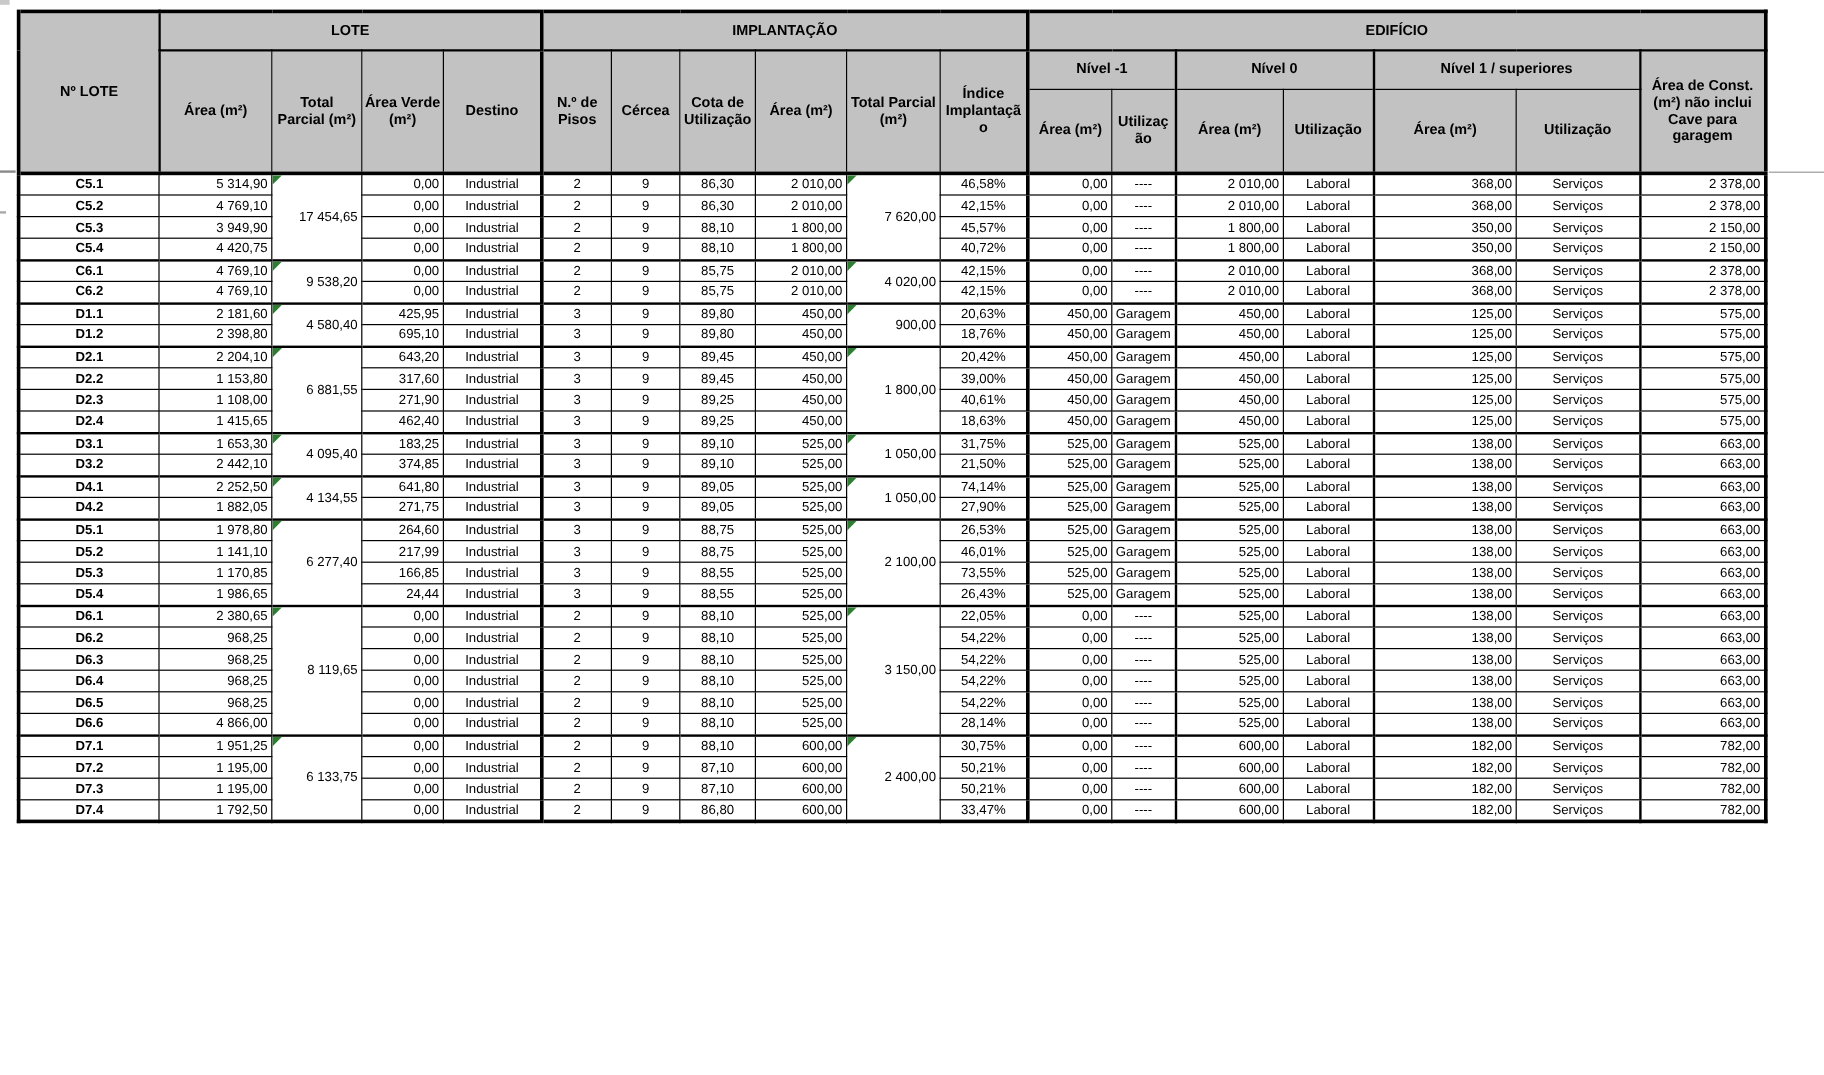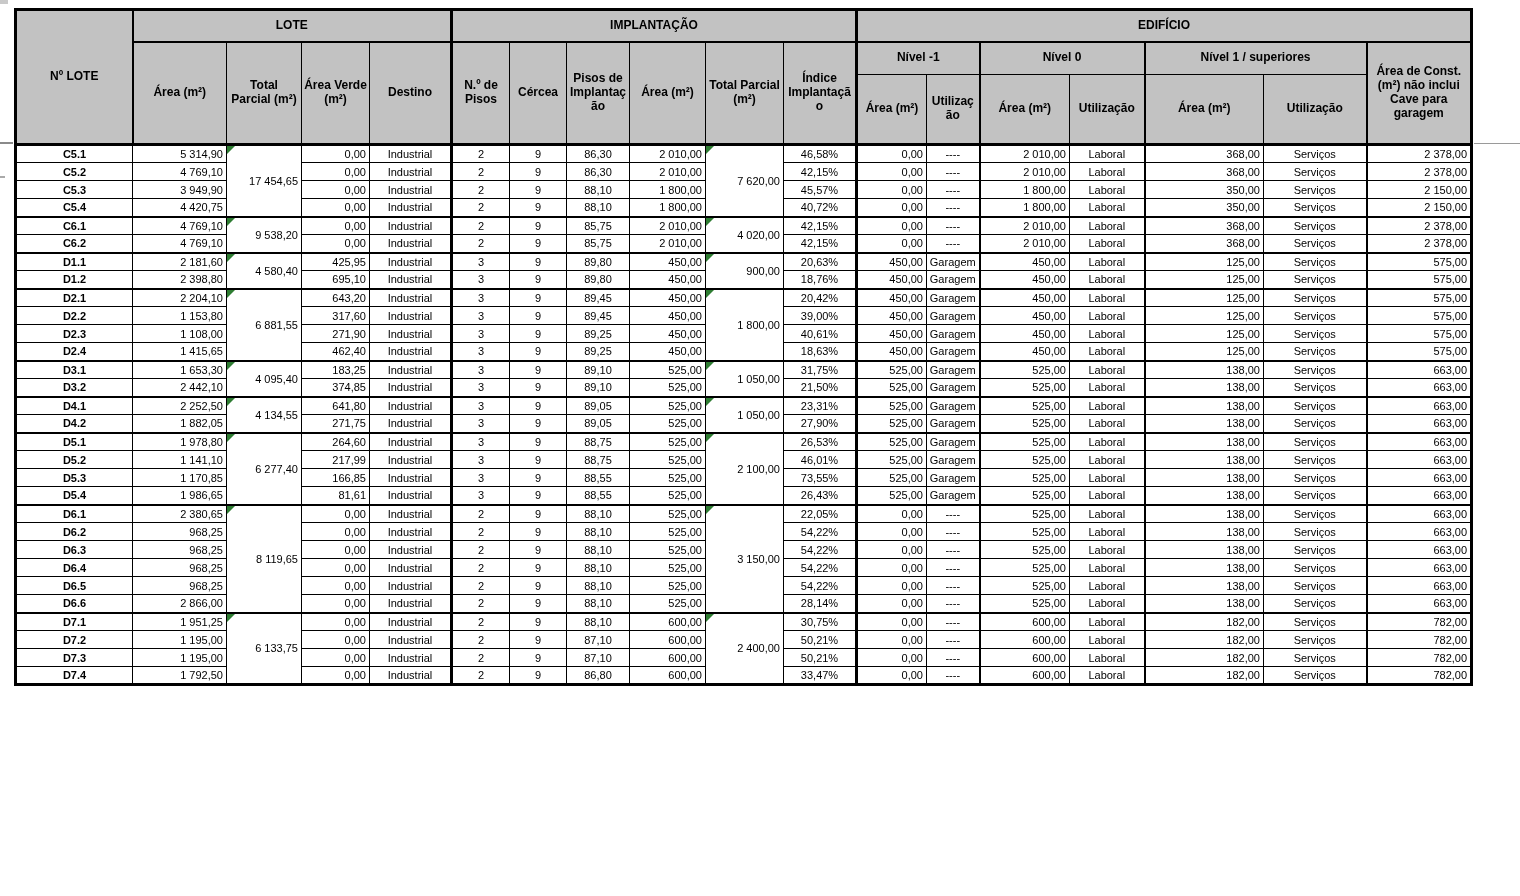--- a/index.html
+++ b/index.html
@@ -76,21 +76,21 @@
       <th colspan="6" class="bl3">IMPLANTAÇÃO</th>
       <th colspan="7" class="bl3">EDIFÍCIO</th>
     </tr>
     <tr class="h2">
       <th rowspan="2" class="bl2">Área (m²)</th>
       <th rowspan="2">Total Parcial (m²)</th>
       <th rowspan="2">Área Verde (m²)</th>
       <th rowspan="2">Destino</th>
       <th rowspan="2" class="bl3">N.º de Pisos</th>
       <th rowspan="2">Cércea</th>
-      <th rowspan="2">Pisos de Implantação</th>
+      <th rowspan="2">Cota de Utilização</th>
       <th rowspan="2">Área (m²)</th>
       <th rowspan="2">Total Parcial (m²)</th>
       <th rowspan="2">Índice Implantação</th>
       <th colspan="2" class="bl3">Nível -1</th>
       <th colspan="2" class="bl2">Nível 0</th>
       <th colspan="2" class="bl2">Nível 1 / superiores</th>
       <th rowspan="2" class="bl2">Área de Const. (m²) não inclui Cave para garagem</th>
     </tr>
     <tr class="h3">
       <th class="bl3">Área (m²)</th>
@@ -368,21 +368,21 @@
         <td class="c b">D4.1</td>
         <td class="r">2 252,50</td>
         <td class="r" rowspan="2"><span class="gt"></span>4 134,55</td>
         <td class="r">641,80</td>
         <td class="c">Industrial</td>
         <td class="c bl3">3</td>
         <td class="c">9</td>
         <td class="c">89,05</td>
         <td class="r">525,00</td>
         <td class="r" rowspan="2"><span class="gt"></span>1 050,00</td>
-        <td class="c">23,31%</td>
+        <td class="c">74,14%</td>
         <td class="r bl3">525,00</td>
         <td class="c">Garagem</td>
         <td class="r bl2">525,00</td>
         <td class="c">Laboral</td>
         <td class="r bl2">138,00</td>
         <td class="c">Serviços</td>
         <td class="r bl2">663,00</td>
       </tr>
       <tr>
         <td class="c b">D4.2</td>
@@ -454,21 +454,21 @@
         <td class="c">Garagem</td>
         <td class="r bl2">525,00</td>
         <td class="c">Laboral</td>
         <td class="r bl2">138,00</td>
         <td class="c">Serviços</td>
         <td class="r bl2">663,00</td>
       </tr>
       <tr>
         <td class="c b">D5.4</td>
         <td class="r">1 986,65</td>
-        <td class="r">81,61</td>
+        <td class="r">24,44</td>
         <td class="c">Industrial</td>
         <td class="c bl3">3</td>
         <td class="c">9</td>
         <td class="c">88,55</td>
         <td class="r">525,00</td>
         <td class="c">26,43%</td>
         <td class="r bl3">525,00</td>
         <td class="c">Garagem</td>
         <td class="r bl2">525,00</td>
         <td class="c">Laboral</td>
@@ -563,21 +563,21 @@
         <td class="r bl3">0,00</td>
         <td class="c">----</td>
         <td class="r bl2">525,00</td>
         <td class="c">Laboral</td>
         <td class="r bl2">138,00</td>
         <td class="c">Serviços</td>
         <td class="r bl2">663,00</td>
       </tr>
       <tr>
         <td class="c b">D6.6</td>
-        <td class="r">2 866,00</td>
+        <td class="r">4 866,00</td>
         <td class="r">0,00</td>
         <td class="c">Industrial</td>
         <td class="c bl3">2</td>
         <td class="c">9</td>
         <td class="c">88,10</td>
         <td class="r">525,00</td>
         <td class="c">28,14%</td>
         <td class="r bl3">0,00</td>
         <td class="c">----</td>
         <td class="r bl2">525,00</td>

